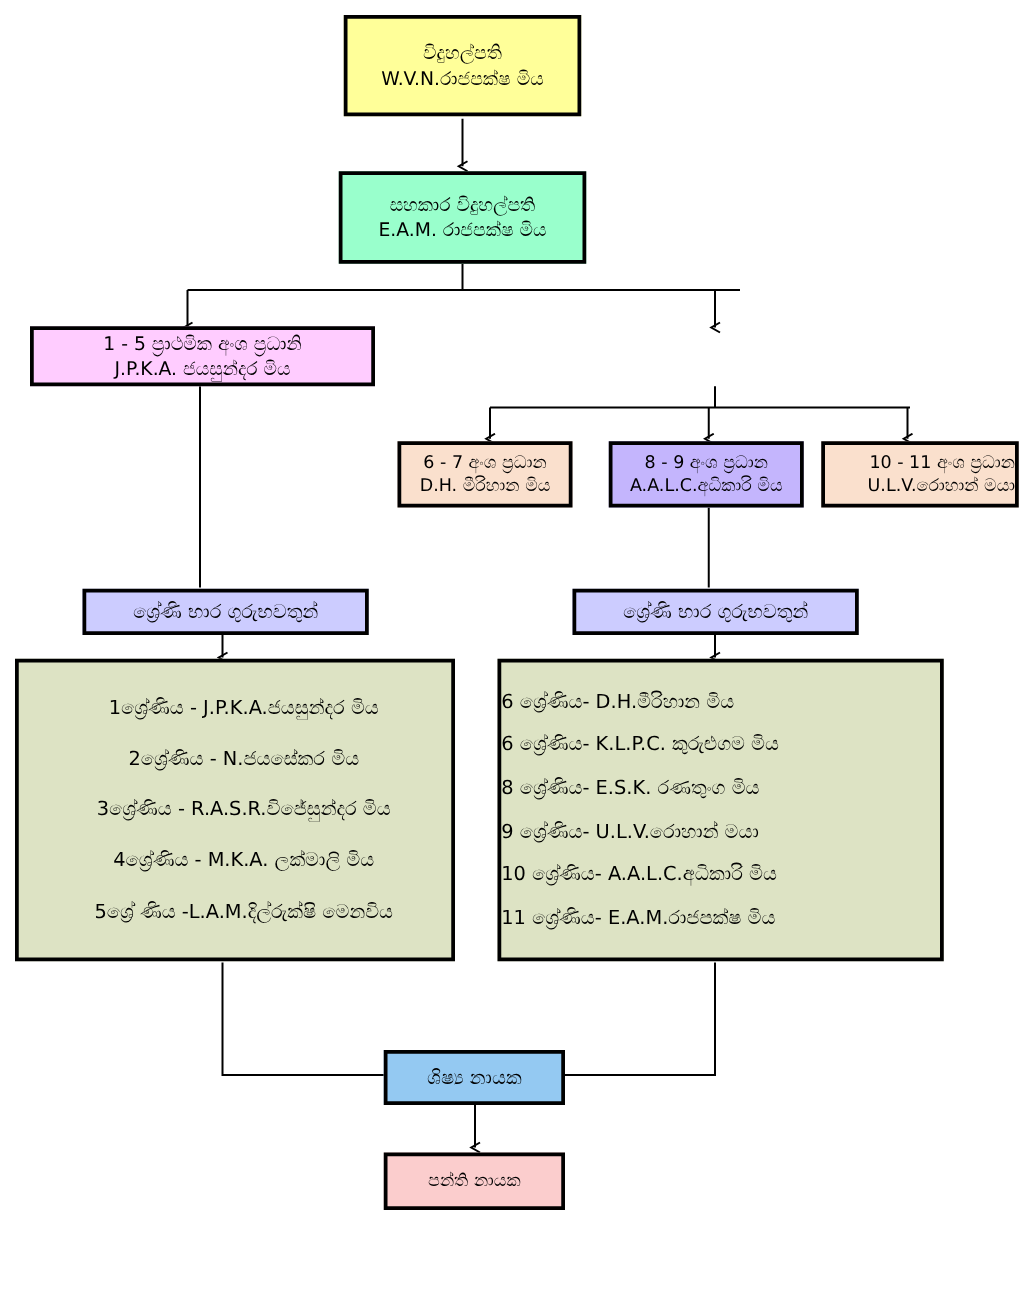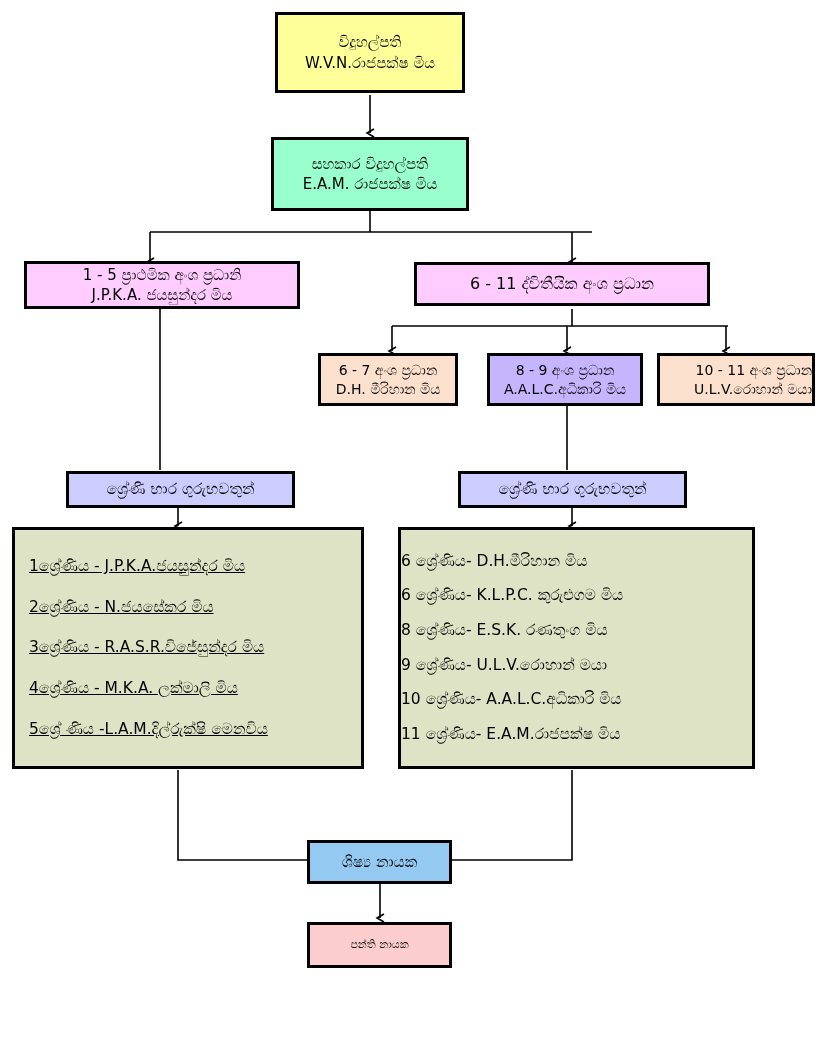--- a/index.html
+++ b/index.html
@@ -54,21 +54,21 @@
     justify-content: space-around;
     z-index: 2;
     font-size: 15.5px;
     color: #000000;
   }
   .listbox .row {
     display: block;
     white-space: nowrap;
     line-height: 1.1;
   }
-  .list-left .row { padding-left: 14px; text-align: left; text-decoration: underline; }
+  .list-left .row { padding-left: 14px; text-align: center; }
   .list-right .row { text-align: left; }
 </style>
 </head>
 <body>
 
 <div id="chart">
 
   <svg class="wires" viewBox="0 0 820 1046" width="820" height="1046">
     <defs>
       <marker id="arrow" markerWidth="10" markerHeight="10" refX="5" refY="5" orient="auto" markerUnits="userSpaceOnUse">
@@ -112,23 +112,20 @@
   <div class="node" style="left:271px; top:137px; width:198px; height:74px; background:#99ffcc;">
     <span class="line">සහකාර විදුහල්පති</span>
     <span class="line">E.A.M. රාජපක්ෂ මිය</span>
   </div>
 
   <div class="node" style="left:24px; top:261px; width:276px; height:48px; background:#ffccff;">
     <span class="line">1 - 5 ප්‍රාථමික අංශ ප්‍රධානි</span>
     <span class="line">J.P.K.A. ජයසුන්දර මිය</span>
   </div>
 
-  <div class="node" style="left:414px; top:262px; width:296px; height:44px; background:#ffccff; font-size:16px;">
-    <span class="line">6 - 11 ද්විතීයික අංශ ප්‍රධාන</span>
-  </div>
 
   <div class="node" style="left:318px; top:353px; width:140px; height:53px; background:#fae0cd; font-size:14px;">
     <span class="line">6 - 7 අංශ ප්‍රධාන</span>
     <span class="line">D.H. මීරිහාන මිය</span>
   </div>
 
   <div class="node" style="left:487px; top:353px; width:156px; height:53px; background:#c4b5fd; font-size:14px;">
     <span class="line">8 - 9 අංශ ප්‍රධාන</span>
     <span class="line">A.A.L.C.අධිකාරි මිය</span>
   </div>
@@ -160,17 +157,17 @@
     <span class="row">8 ශ්‍රේණිය- E.S.K. රණතුංග මිය</span>
     <span class="row">9 ශ්‍රේණිය- U.L.V.රොහාන් මයා</span>
     <span class="row">10 ශ්‍රේණිය- A.A.L.C.අධිකාරි මිය</span>
     <span class="row">11 ශ්‍රේණිය- E.A.M.රාජපක්ෂ මිය</span>
   </div>
 
   <div class="node" style="left:307px; top:840px; width:145px; height:44px; background:#94c9f2; font-size:15.5px;">
     <span class="line">ශිෂ්‍ය නායක</span>
   </div>
 
-  <div class="node" style="left:307px; top:922px; width:145px; height:46px; background:#fbcdcd; font-size:11px;">
+  <div class="node" style="left:307px; top:922px; width:145px; height:46px; background:#fbcdcd; font-size:14px;">
     <span class="line">පන්ති නායක</span>
   </div>
 
 </div>
 
 </body></html>

